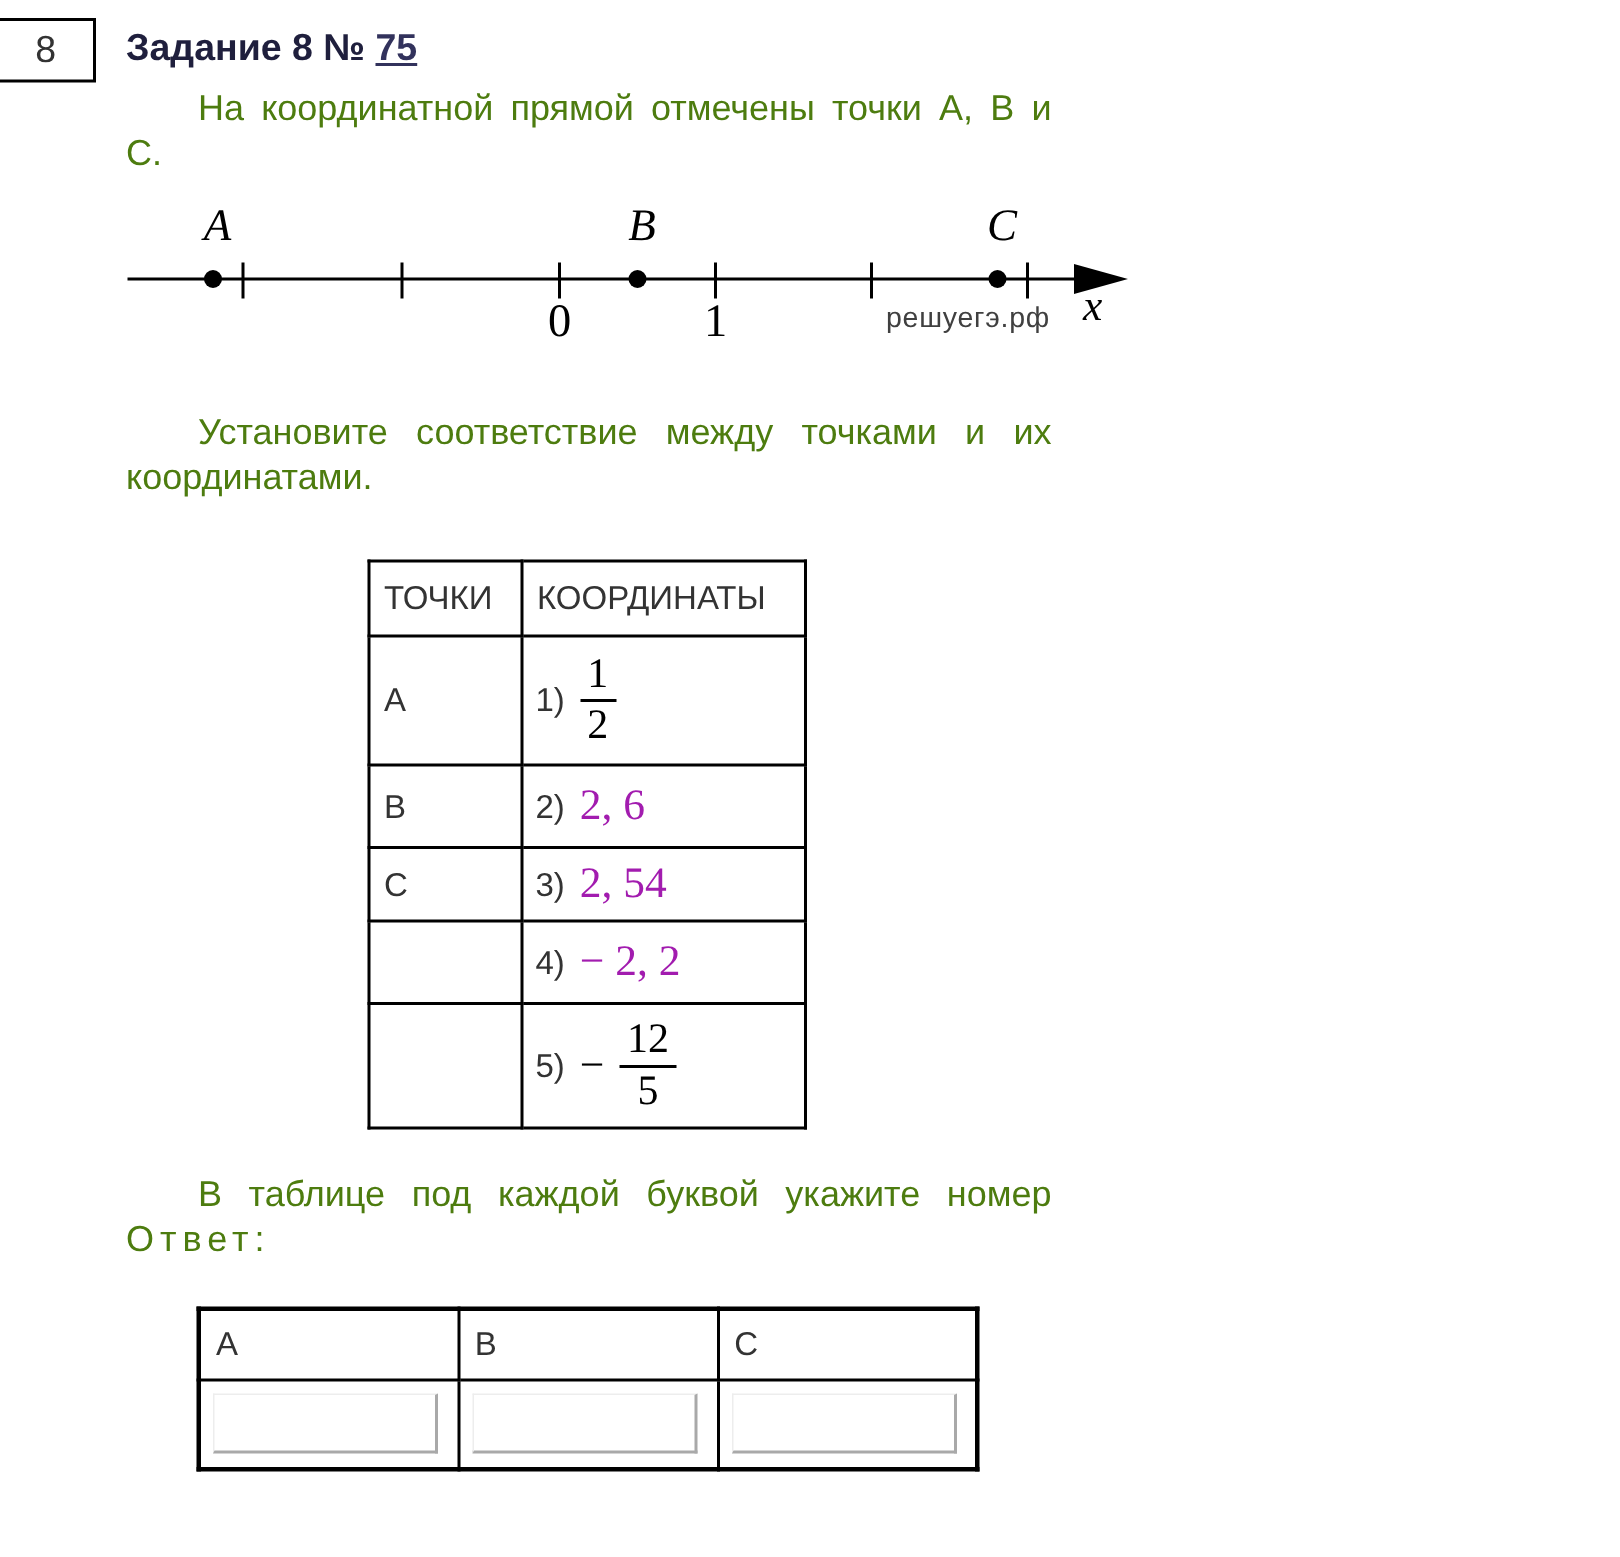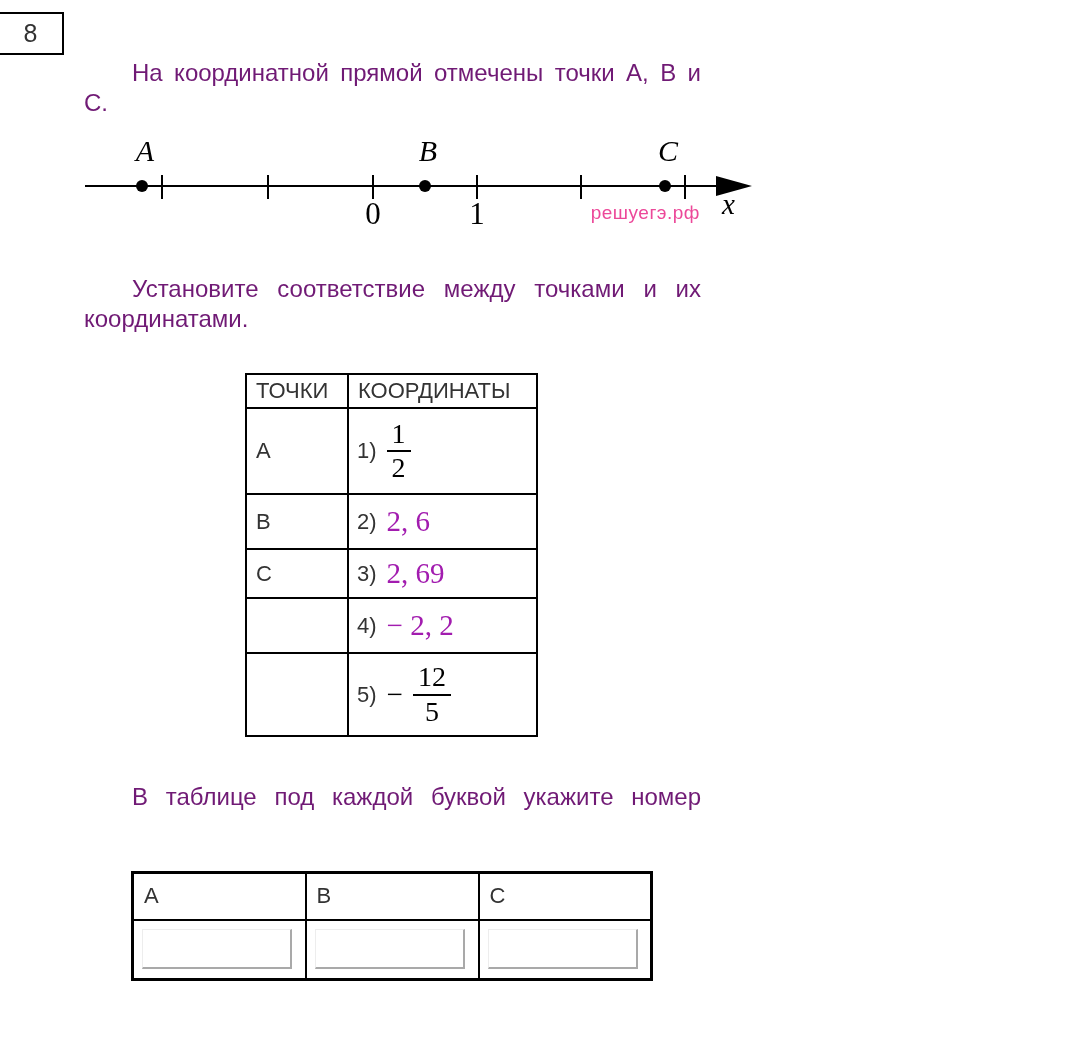--- a/index.html
+++ b/index.html
@@ -14,21 +14,21 @@
     position:absolute; left:-3px; top:12px; width:67px; height:43px;
     border:2px solid #000; display:flex; align-items:center; justify-content:center;
     font-size:25px; color:#333;
   }
   .title {
     position:absolute; left:84px; top:18px; font-size:25px; font-weight:bold; color:#1f1f3d;
   }
   .title a { color:#32325c; text-decoration:underline; cursor:pointer; }
 
   
-  .para { position:absolute; left:84px; width:617px; font-size:24px; line-height:30px; color:#701a75; }
+  .para { position:absolute; left:84px; width:617px; font-size:24px; line-height:30px; color:#4d7c0f; }
   .jline { text-align:justify; text-align-last:justify; white-space:normal; }
   .indent { text-indent:48px; }
 
   
   .figure { position:absolute; left:0; top:130px; width:790px; height:115px; }
   .axis-line { position:absolute; left:85px; top:55px; width:640px; height:2px; background:#000; }
   .axis-arrow {
     position:absolute; left:716px; top:46px; width:0; height:0;
     border-top:10px solid transparent; border-bottom:10px solid transparent;
     border-left:36px solid #000;
@@ -38,31 +38,31 @@
   .point-label {
     position:absolute; top:4px; width:60px; text-align:center;
     font-family:"Liberation Serif", serif; font-style:italic; font-size:30px; color:#000;
   }
   .tick-label {
     position:absolute; top:66px; width:60px; text-align:center;
     font-family:"Liberation Serif", serif; font-size:31px; color:#000;
   }
   .watermark {
     position:absolute; left:560px; top:72px; width:140px; text-align:right;
-    font-size:19px; color:#ec4899; letter-spacing:0.5px;
+    font-size:19px; color:#404040; letter-spacing:0.5px;
   }
   .axis-x {
     position:absolute; left:722px; top:58px;
     font-family:"Liberation Serif", serif; font-style:italic; font-size:29px; color:#000;
   }
 
   
   table.match { position:absolute; left:245px; top:373px; border-collapse:collapse; table-layout:fixed; }
   table.match td, table.match th { border:2px solid #000; vertical-align:middle; text-align:left; }
-  table.match th { font-size:22px; font-weight:normal; color:#333; padding-left:9px; height:34px; }
+  table.match th { font-size:22px; font-weight:normal; color:#333; padding-left:9px; height:50px; }
   td.pt { font-size:22px; color:#333; padding-left:9px; }
   td.coord { padding-left:8px; }
   .coord-inner { display:flex; align-items:center; gap:10px; }
   .clabel { font-size:22px; color:#333; flex:none; }
   .mval { font-family:"Liberation Serif", serif; font-size:29px; color:#a21caf; white-space:pre; }
   .msign { font-family:"Liberation Serif", serif; font-size:29px; color:#000; }
   .frac { display:inline-block; text-align:center; vertical-align:middle;
           font-family:"Liberation Serif", serif; font-size:28px; color:#000; }
   .frac .num { display:block; line-height:1.15; padding:0 5px; }
   .frac .den { display:block; line-height:1.15; padding:0 5px; border-top:2px solid #000; }
@@ -84,20 +84,21 @@
   }
 </style>
 </head>
 <body>
 
 <div id="page">
 
   <div class="task-box">
     <span>8</span>
   </div>
+  <div class="title"><span>Задание 8 № </span><a>75</a></div>
 
   <div class="para" style="top:58px;">
     <div class="jline indent">На координатной прямой отмечены точки А, В и</div>
     <div>С.</div>
   </div>
 
   <div class="figure">
     <div class="axis-line"></div>
     <div class="axis-arrow"></div>
     <div class="watermark">решуегэ.рф</div>
@@ -152,21 +153,21 @@
           <span class="clabel">2)</span>
           <span class="mval">2, 6</span>
         </div>
       </td>
     </tr>
     <tr class="r-c">
       <td class="pt">С</td>
       <td class="coord">
         <div class="coord-inner">
           <span class="clabel">3)</span>
-          <span class="mval">2, 69</span>
+          <span class="mval">2, 54</span>
         </div>
       </td>
     </tr>
     <tr class="r-4">
       <td class="pt"></td>
       <td class="coord">
         <div class="coord-inner">
           <span class="clabel">4)</span>
           <span class="mval">− 2, 2</span>
         </div>
@@ -183,20 +184,21 @@
                 <span class="den">5</span>
               </span>
         </div>
       </td>
     </tr>
   </tbody>
     </table>
 
   <div class="para" style="top:782px;">
     <div class="jline indent">В таблице под каждой буквой укажите номер</div>
+    <div class="answer-label">Ответ:</div>
   </div>
 
   <table class="answer">
     <colgroup>
         <col style="width:173px;">
         <col style="width:173px;">
         <col style="width:173px;">
       </colgroup>
     <tbody>
         <tr>

